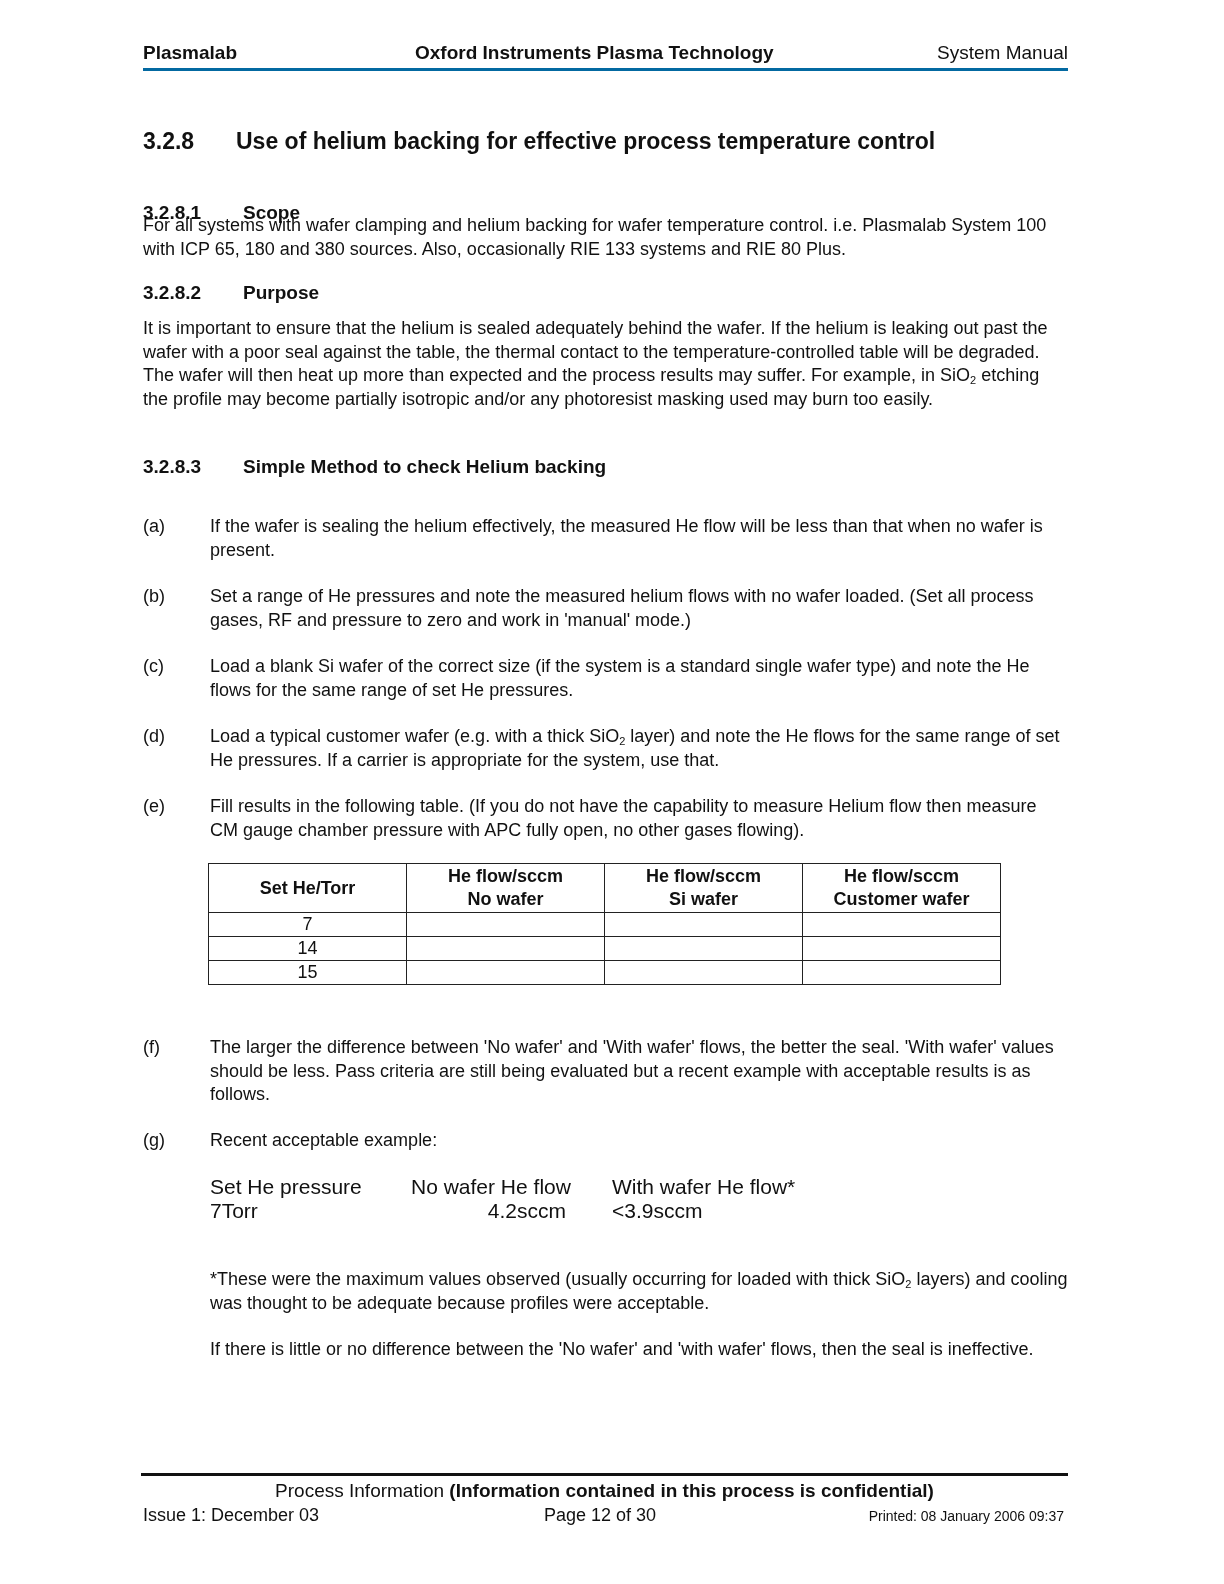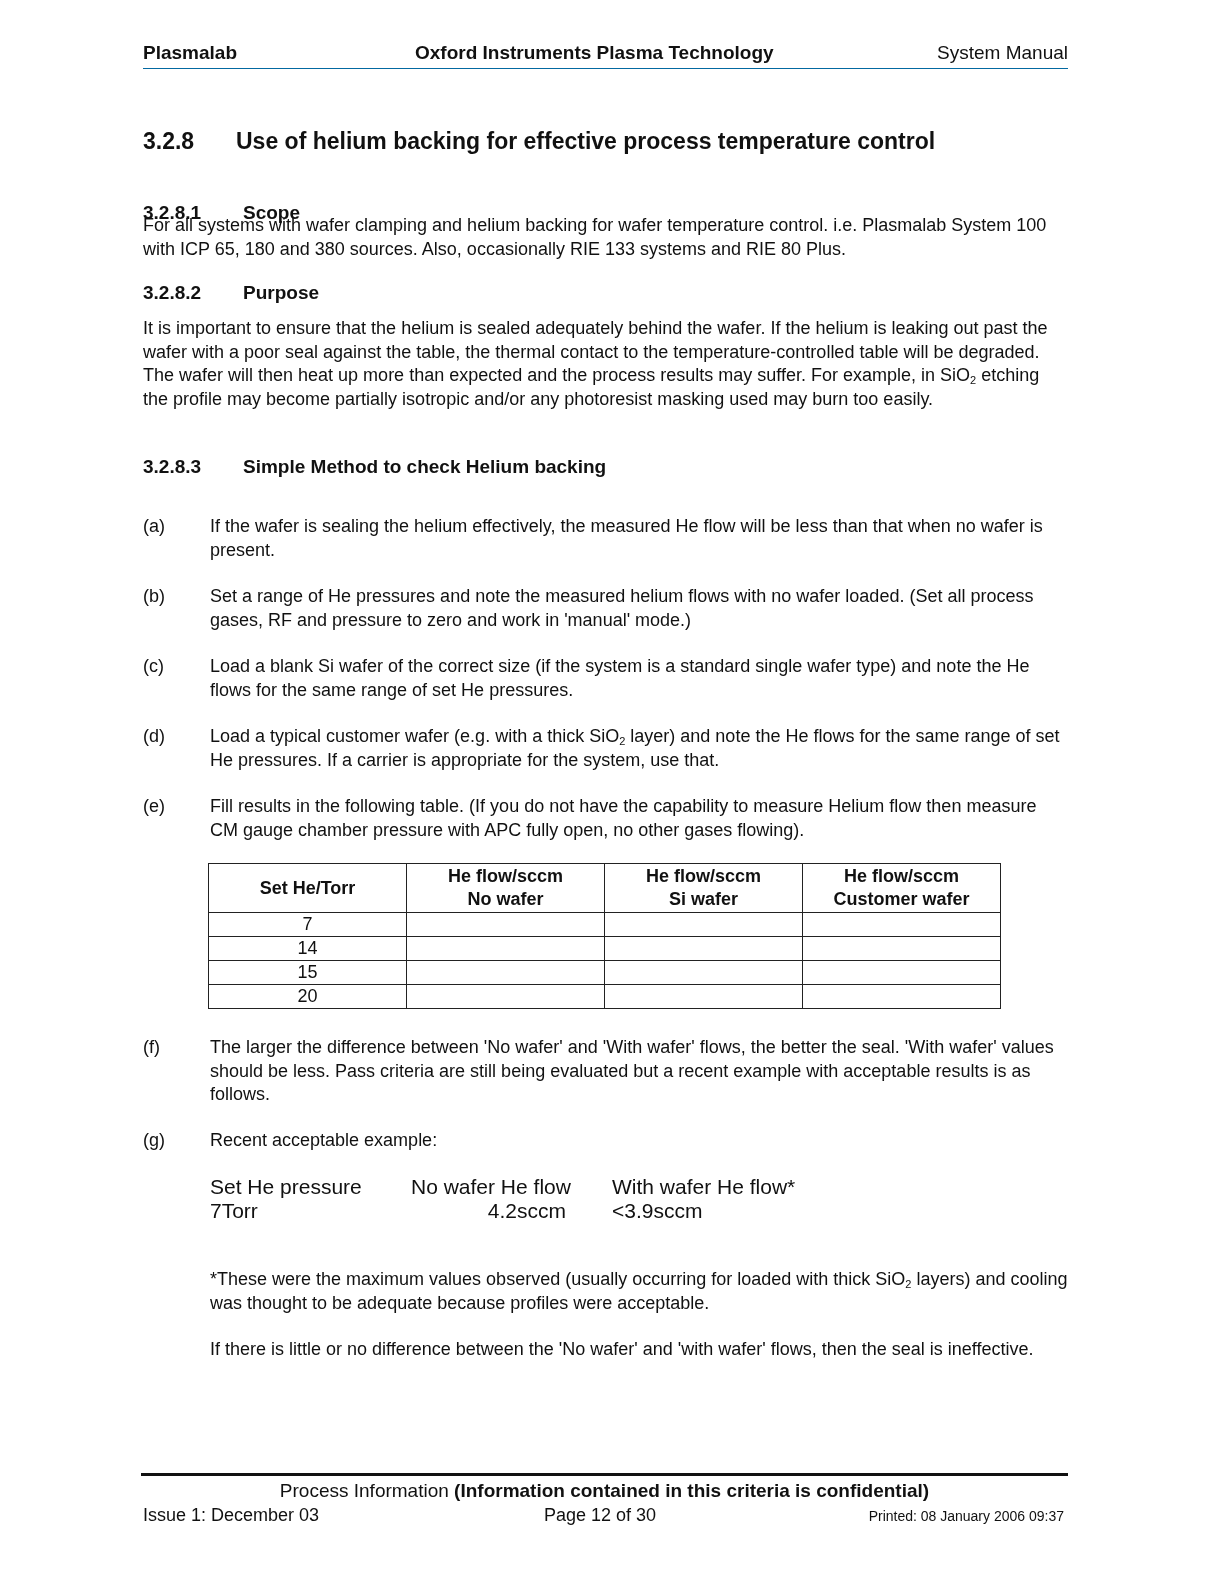--- a/index.html
+++ b/index.html
@@ -2,21 +2,21 @@
 <html><head>
 <meta charset="utf-8">
 <style>
   html, body { margin: 0; padding: 0; background: #ffffff; }
   body {
     width: 1224px; height: 1584px; position: relative; overflow: hidden;
     font-family: "Liberation Sans", sans-serif; color: #111;
   }
   .abs { position: absolute; }
   
-  .hdr { top: 42px; left: 143px; width: 925px; height: 26px; border-bottom: 1px solid #0369a1; }
+  .hdr { top: 42px; left: 143px; width: 925px; height: 26px; border-bottom: 3px solid #0369a1; }
   .hdr span { position: absolute; top: 0; font-size: 19px; }
   .hdr .l { left: 0; font-weight: bold; }
   .hdr .c { left: 272px; font-weight: bold; }
   .hdr .r { right: 0; }
   
   .h1 { left: 143px; top: 128px; font-size: 23px; font-weight: bold; }
   .h1 .num { display: inline-block; width: 93px; }
   .h2 { left: 143px; font-size: 19px; font-weight: bold; }
   .h2 .num { display: inline-block; width: 100px; }
   .para { left: 143px; width: 925px; font-size: 18px; line-height: 23.5px; }
@@ -121,26 +121,20 @@
       <td></td>
       <td></td>
       <td></td>
     </tr>
     <tr>
       <td>15</td>
       <td></td>
       <td></td>
       <td></td>
     </tr>
-    <tr>
-      <td>20</td>
-      <td></td>
-      <td></td>
-      <td></td>
-    </tr>
   </tbody>
 </table>
 
 <div class="abs item" style="top:1036px;">
   <span class="lbl">(f)</span>
   <span class="txt">The larger the difference between 'No wafer' and 'With wafer' flows, the better the seal. 'With wafer' values should be less. Pass criteria are still being evaluated but a recent example with acceptable results is as follows.</span>
 </div>
 <div class="abs item" style="top:1129px;">
   <span class="lbl">(g)</span>
   <span class="txt">Recent acceptable example:</span>
@@ -157,18 +151,18 @@
     <span class="c2">4.2sccm</span>
     <span class="c3">&lt;3.9sccm</span>
   </div>
 </div>
 
 <div class="abs para" style="left:210px; width:858px; top:1268px;"><span>*These were the maximum values observed (usually occurring for loaded with thick SiO</span><sub>2</sub><span> layers) and cooling was thought to be adequate because profiles were acceptable.</span></div>
 
 <div class="abs para" style="left:210px; width:858px; top:1338px;">If there is little or no difference between the 'No wafer' and 'with wafer' flows, then the seal is ineffective.</div>
 
 <div class="abs ftr-line"></div>
-<div class="abs ftr1"><span>Process Information </span><b>(Information contained in this criteria is confidential)</b></div>
+<div class="abs ftr1"><span>Process Information </span><b>(Information contained in this process is confidential)</b></div>
 <div class="abs ftr2">
   <span class="l">Issue 1: December 03</span>
   <span class="c">Page 12 of 30</span>
   <span class="r">Printed: 08 January 2006 09:37</span>
 </div>
 
 </body></html>

